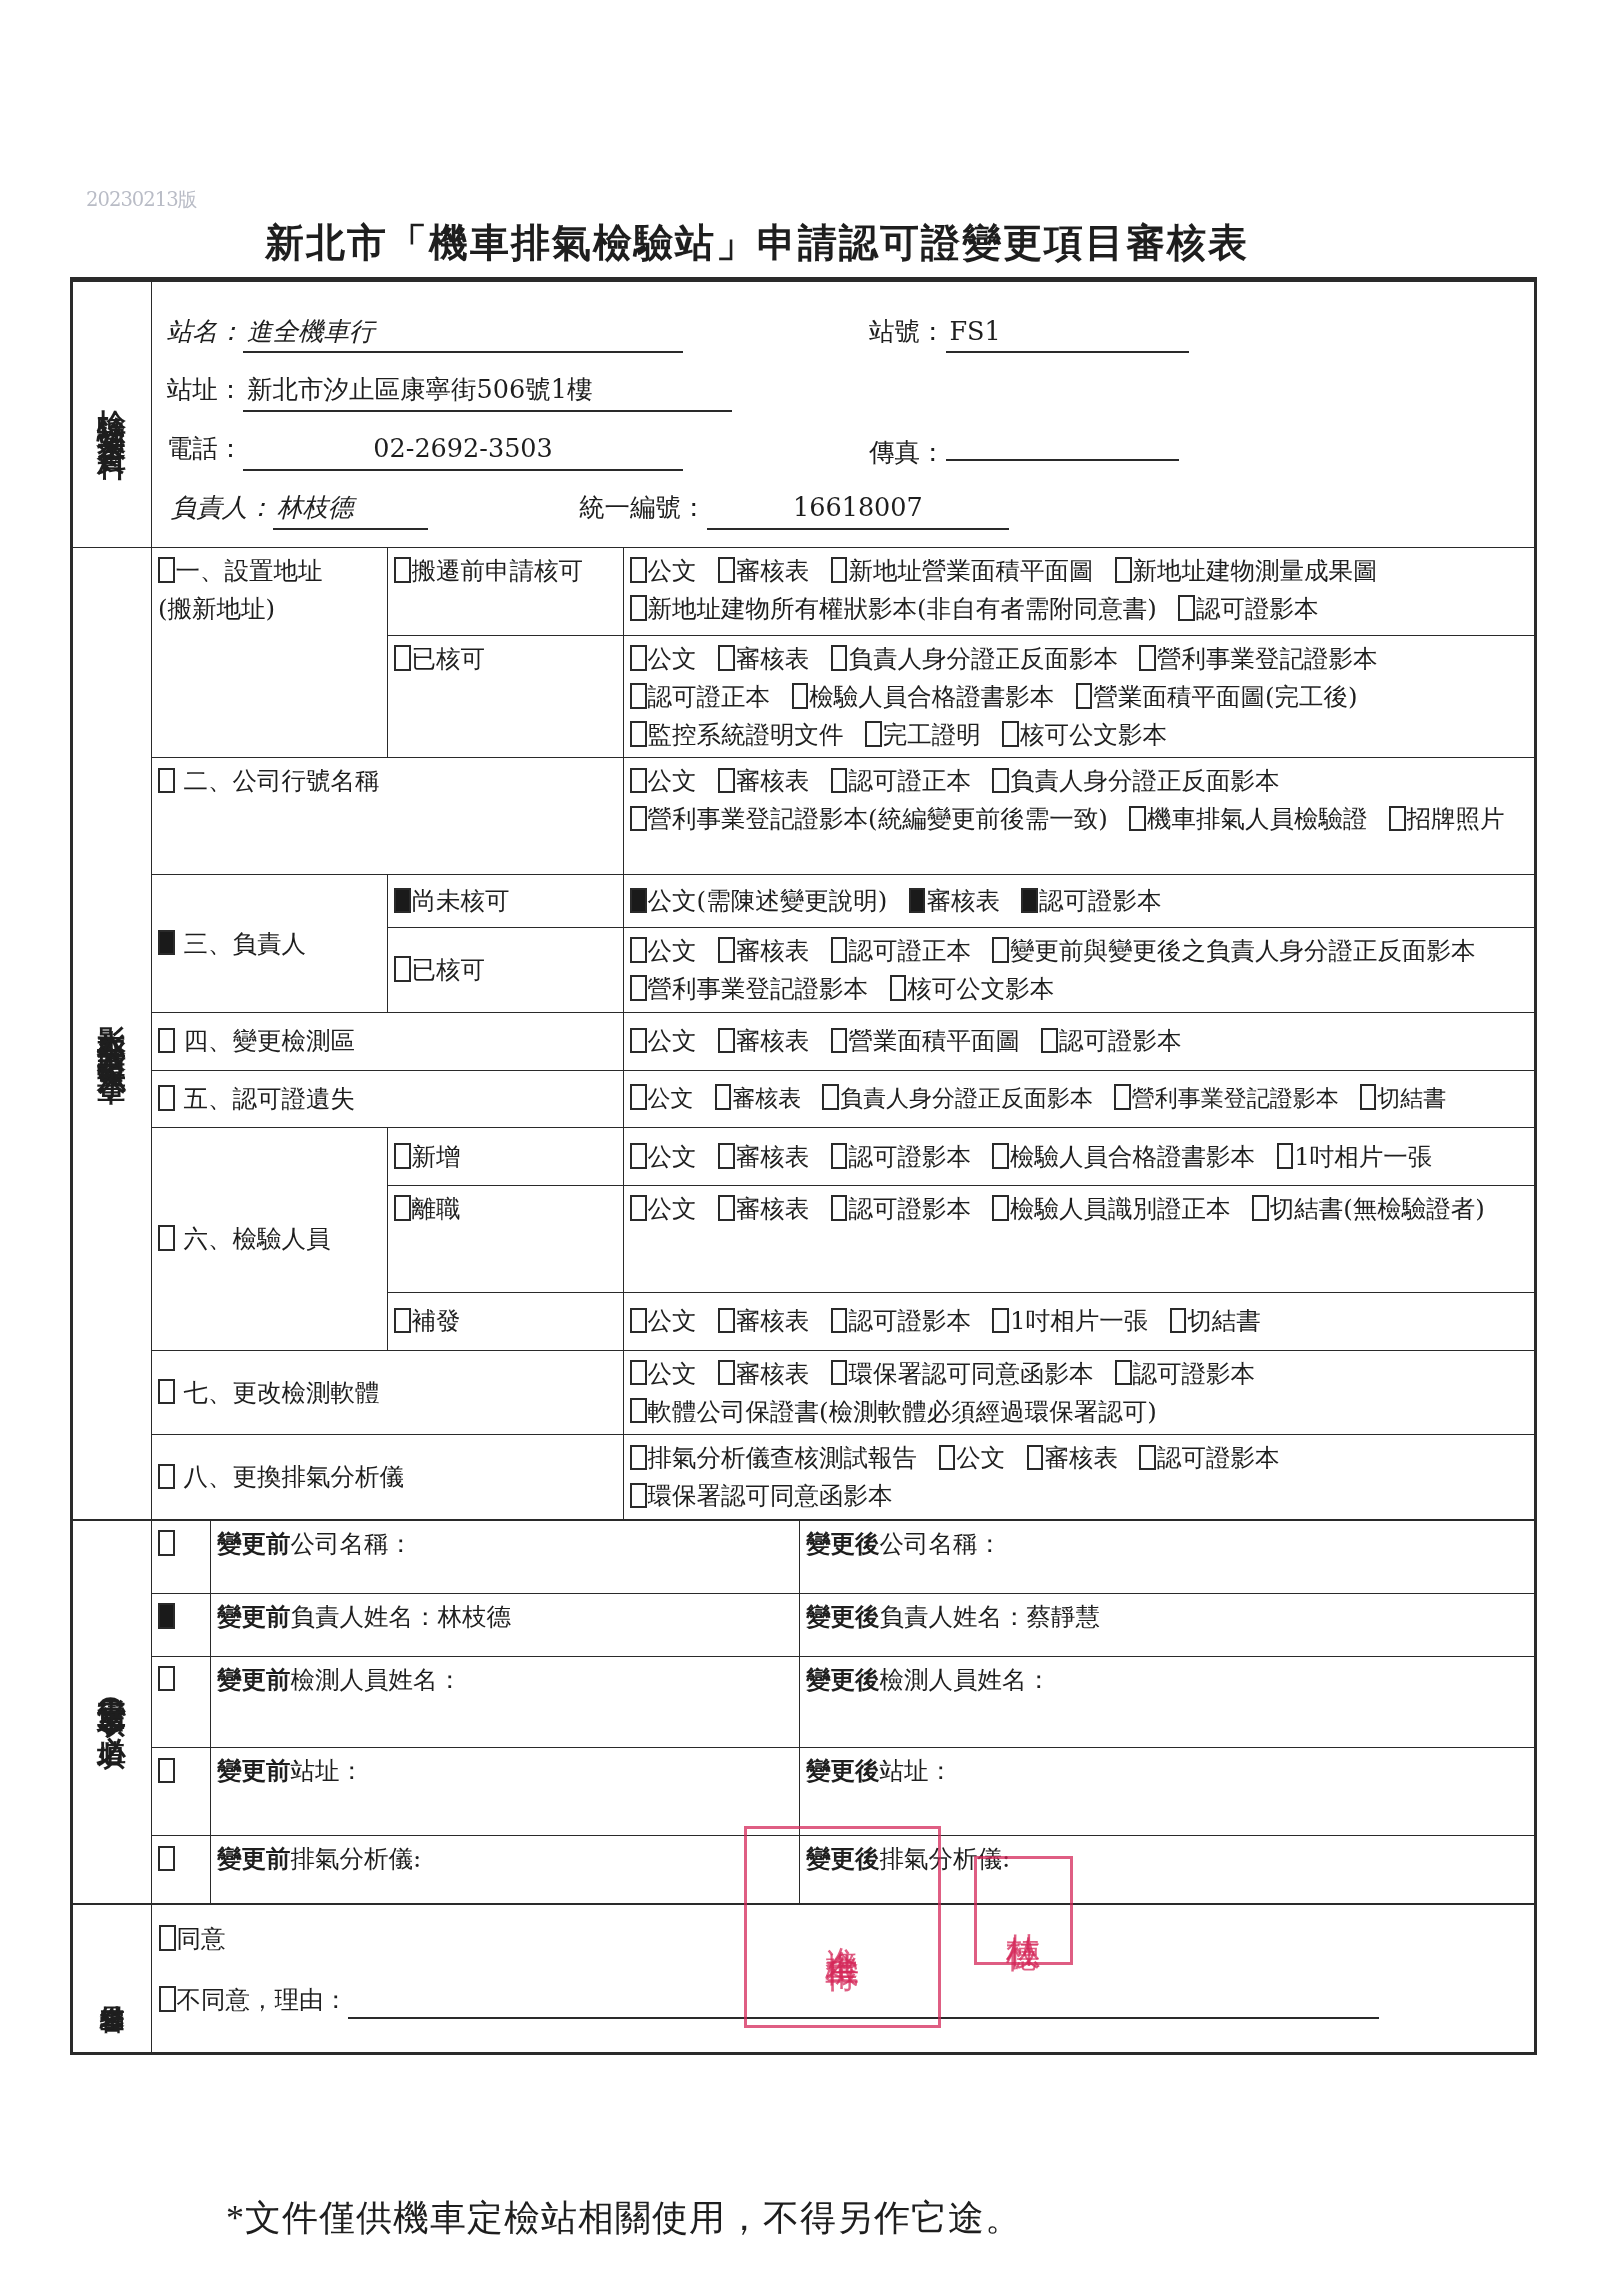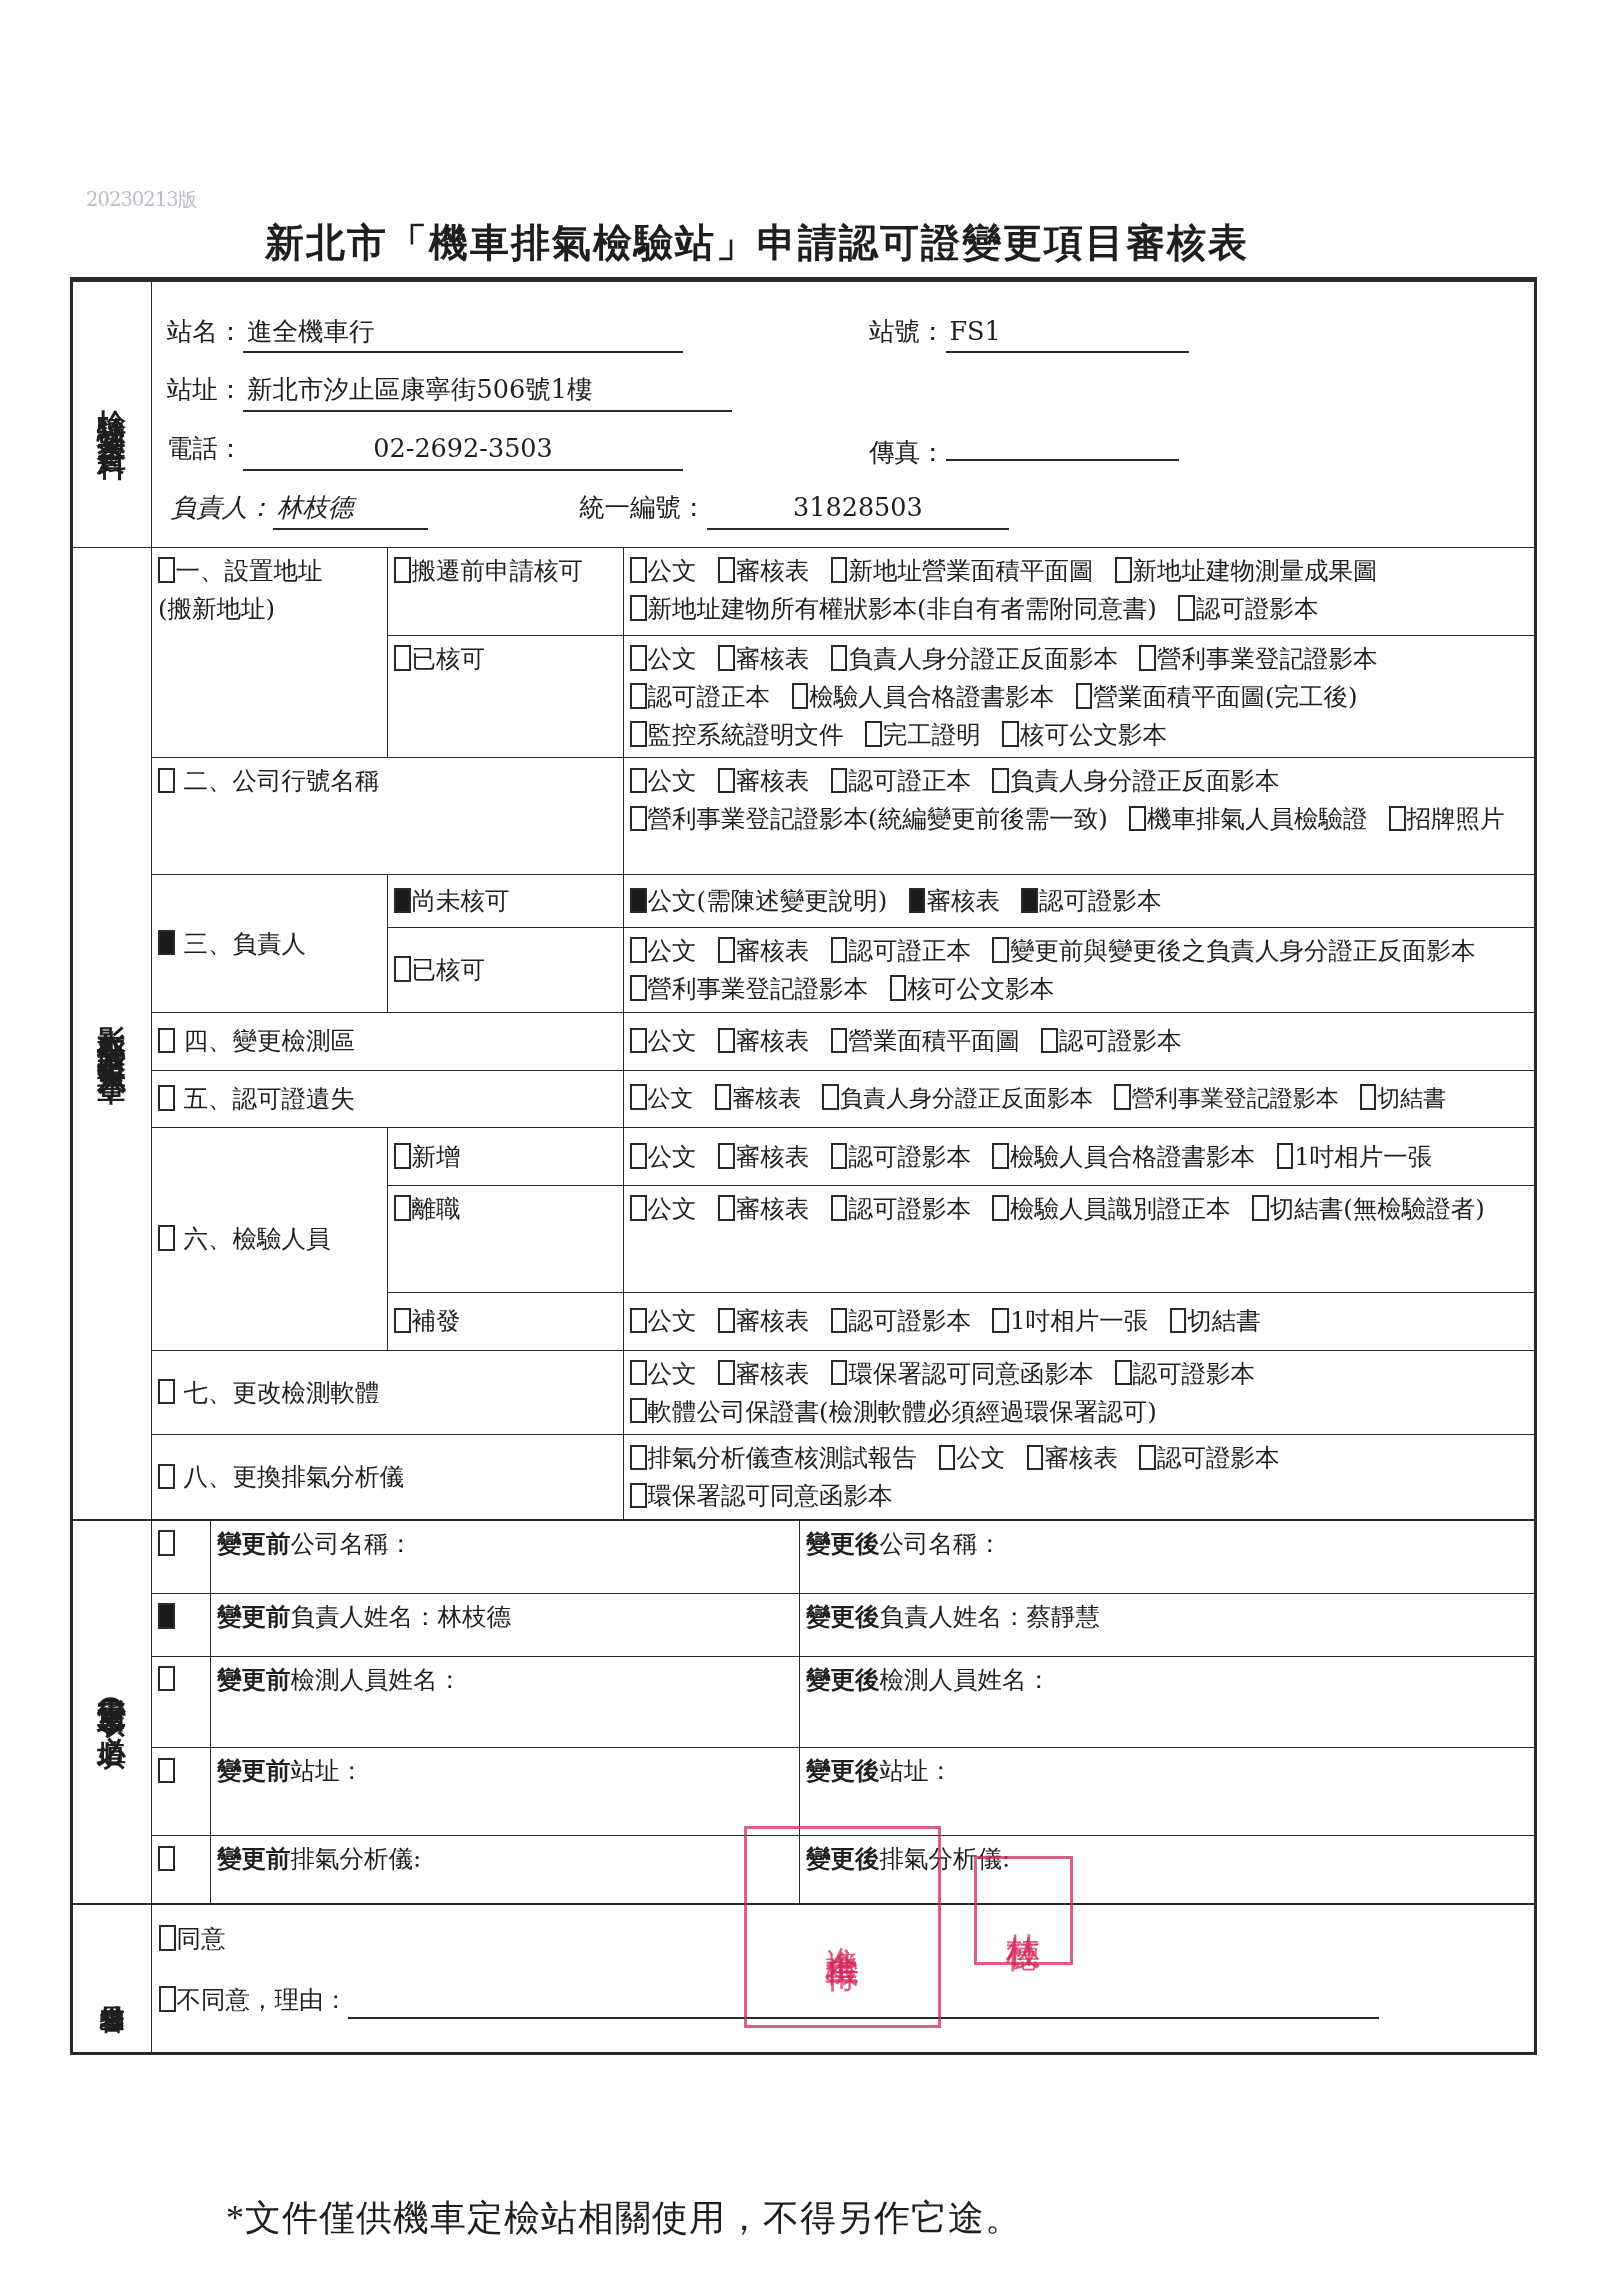--- a/index.html
+++ b/index.html
@@ -33,40 +33,40 @@
         <col style="width:59px">
         <col style="width:177px">
         <col style="width:236px">
         <col>
     </colgroup>
 
     <tbody>
         <tr>
       <td class="side"><span style="writing-mode:vertical-rl;display:inline-block;letter-spacing:6.9px;">檢驗站基本資料</span></td>
       <td colspan="4" class="basic">
-        <div class="field" style="left:14.7px;top:29.5px;">
+        <div class="field" style="left:14.7px;top:29.5px;font-style:italic;">
           <span>站名：</span><span class="val" style="width:432px">進全機車行</span>
         </div>
         <div class="field" style="left:717px;top:29.5px;">
           <span>站號：</span><span class="val" style="width:236px">FS1</span>
         </div>
         <div class="field" style="left:14.7px;top:88px;">
           <span>站址：</span><span class="val" style="width:481px">新北市汐止區康寧街506號1樓</span>
         </div>
         <div class="field" style="left:14.7px;top:147px;">
           <span>電話：</span><span class="val" style="width:432px;text-align:center">02-2692-3503</span>
         </div>
         <div class="field" style="left:717px;top:147px;">
           <span>傳真：</span><span class="val" style="width:226px;min-height:29.5px"></span>
         </div>
         <div class="field" style="left:19px;top:206px;font-style:italic;">
           <span>負責人：</span><span class="val" style="width:147px">林枝德</span>
         </div>
         <div class="field" style="left:427px;top:206px;">
-          <span>統一編號：</span><span class="val" style="width:295px;text-align:center">31828503</span>
+          <span>統一編號：</span><span class="val" style="width:295px;text-align:center">16618007</span>
         </div>
       </td>
     </tr>
 
     <tr>
       <td class="side" rowspan="12"><span style="writing-mode:vertical-rl;display:inline-block;letter-spacing:4.9px;">影本部分請蓋公司大小章</span></td>
       <td colspan="2" rowspan="2">
         <span class="cb"></span><span>一、設置地址</span><br>
         <span>(搬新地址)</span>
       </td>

